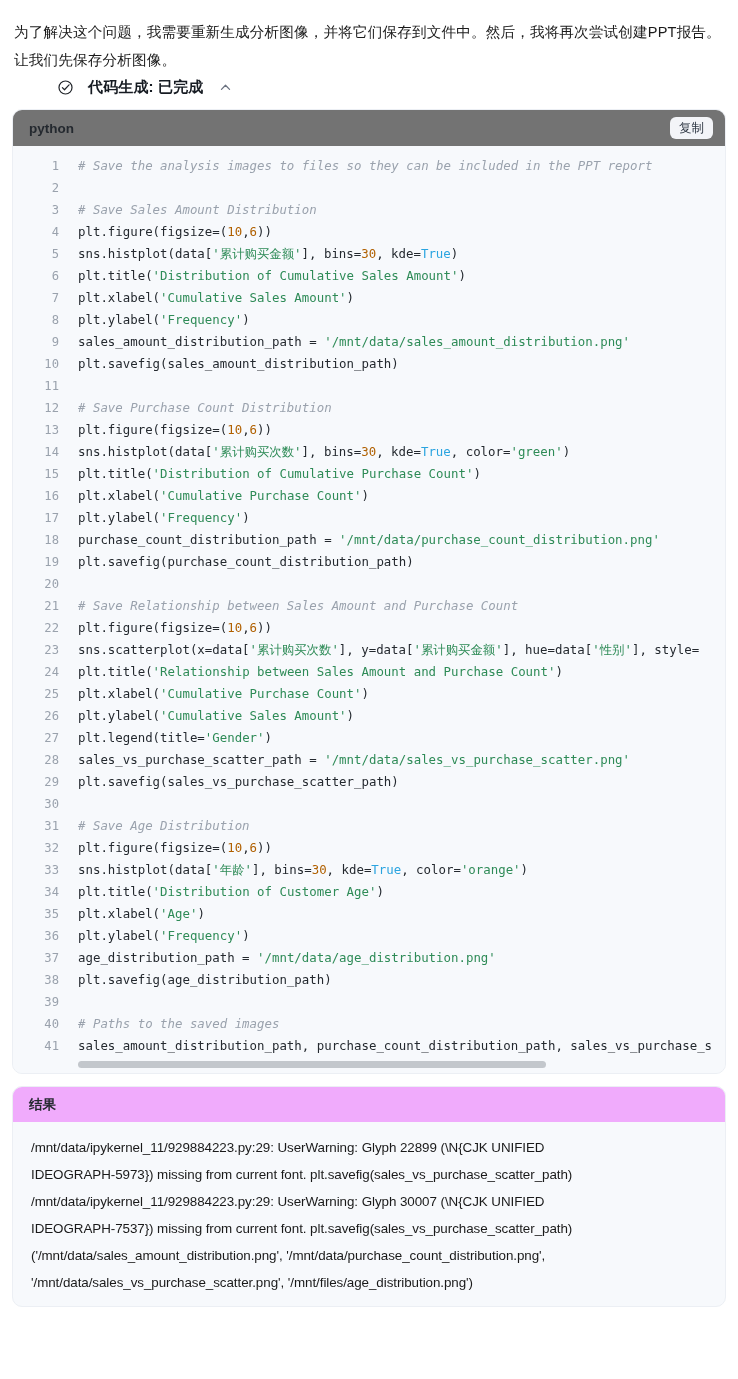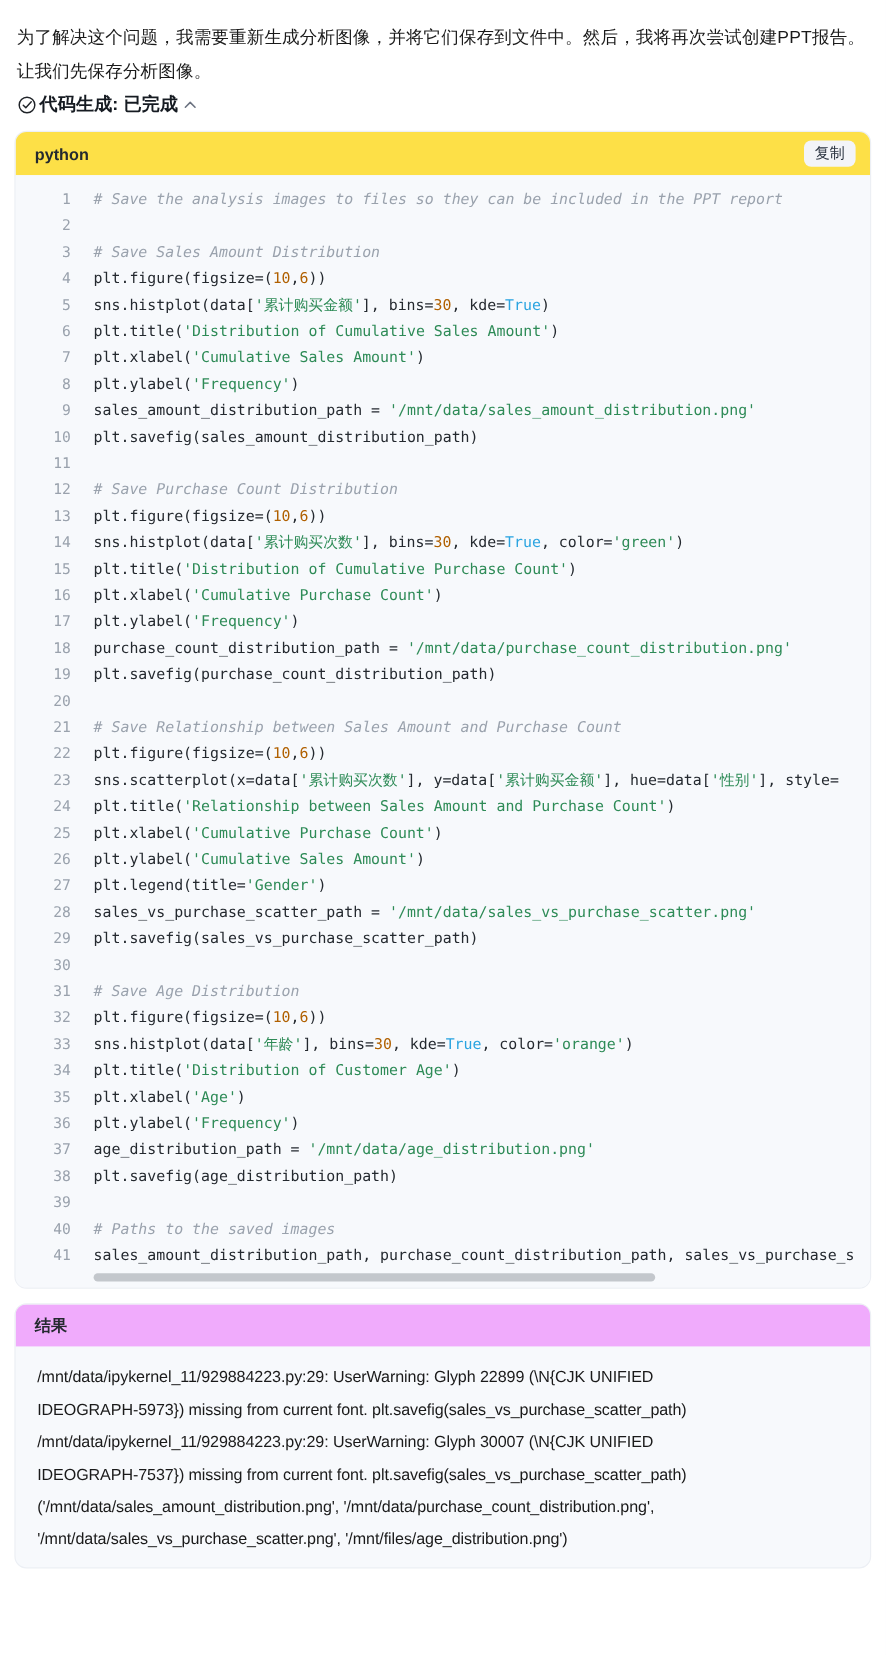--- a/index.html
+++ b/index.html
@@ -34,23 +34,24 @@
     margin: 0;
     letter-spacing: 0.01em;
   }
   .para.first { padding-top: 10px; }
   .para.second { padding-top: 18px; }
 
   
   .status-line {
     display: flex;
     align-items: center;
-    gap: 2px;
+    gap: 14px;
     padding: 4px 14px 0 14px;
     box-sizing: border-box;
+    margin-left: 43px;
   }
   .check-icon {
     width: 17px;
     height: 17px;
     flex: 0 0 auto;
     display: block;
   }
   .status-text {
     font-size: 15px;
     font-weight: 700;
@@ -72,21 +73,21 @@
     box-sizing: border-box;
   }
   .code-card {
     border-radius: 10px;
     overflow: hidden;
     background: #f7f9fc;
     border: 1px solid #eceff4;
     box-sizing: border-box;
   }
   .code-header {
-    background: #fde047;
+    background: #737373;
     height: 36px;
     display: flex;
     align-items: center;
     justify-content: space-between;
     padding: 0 12px 0 16px;
     box-sizing: border-box;
   }
   .code-lang {
     font-size: 13.5px;
     font-weight: 700;

